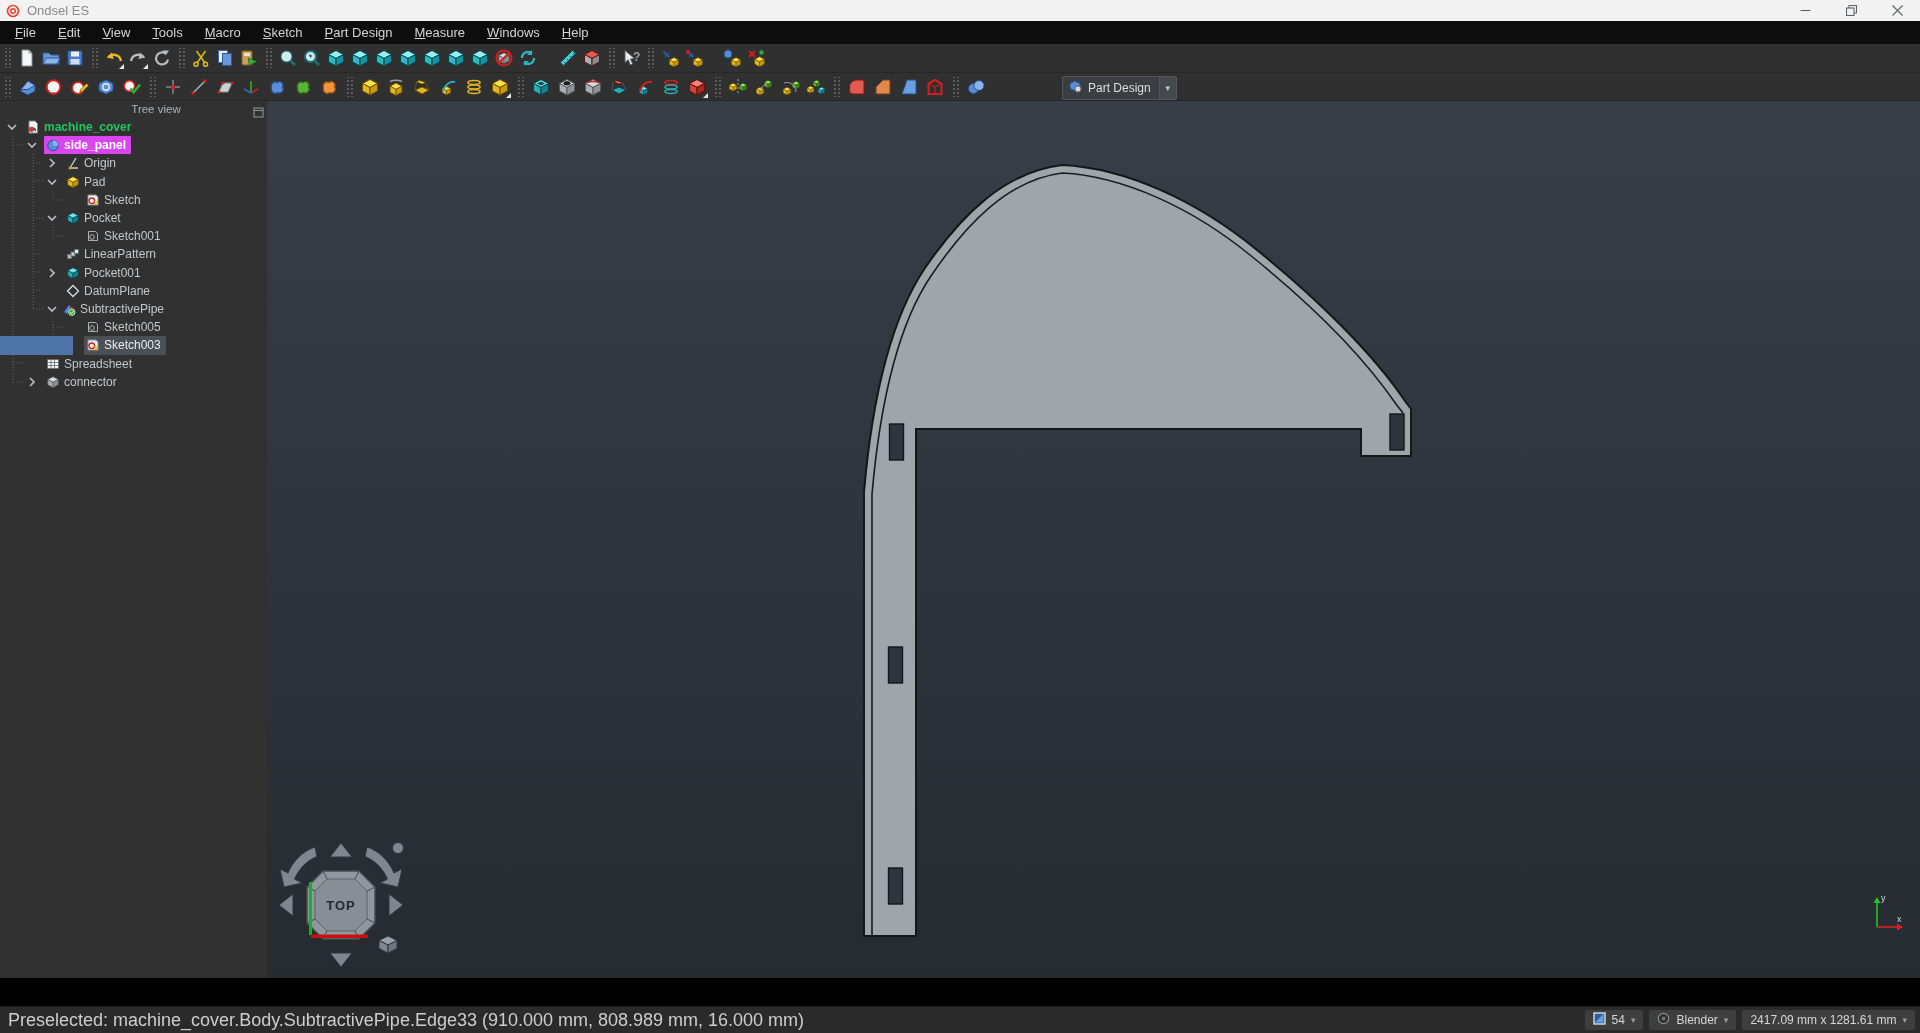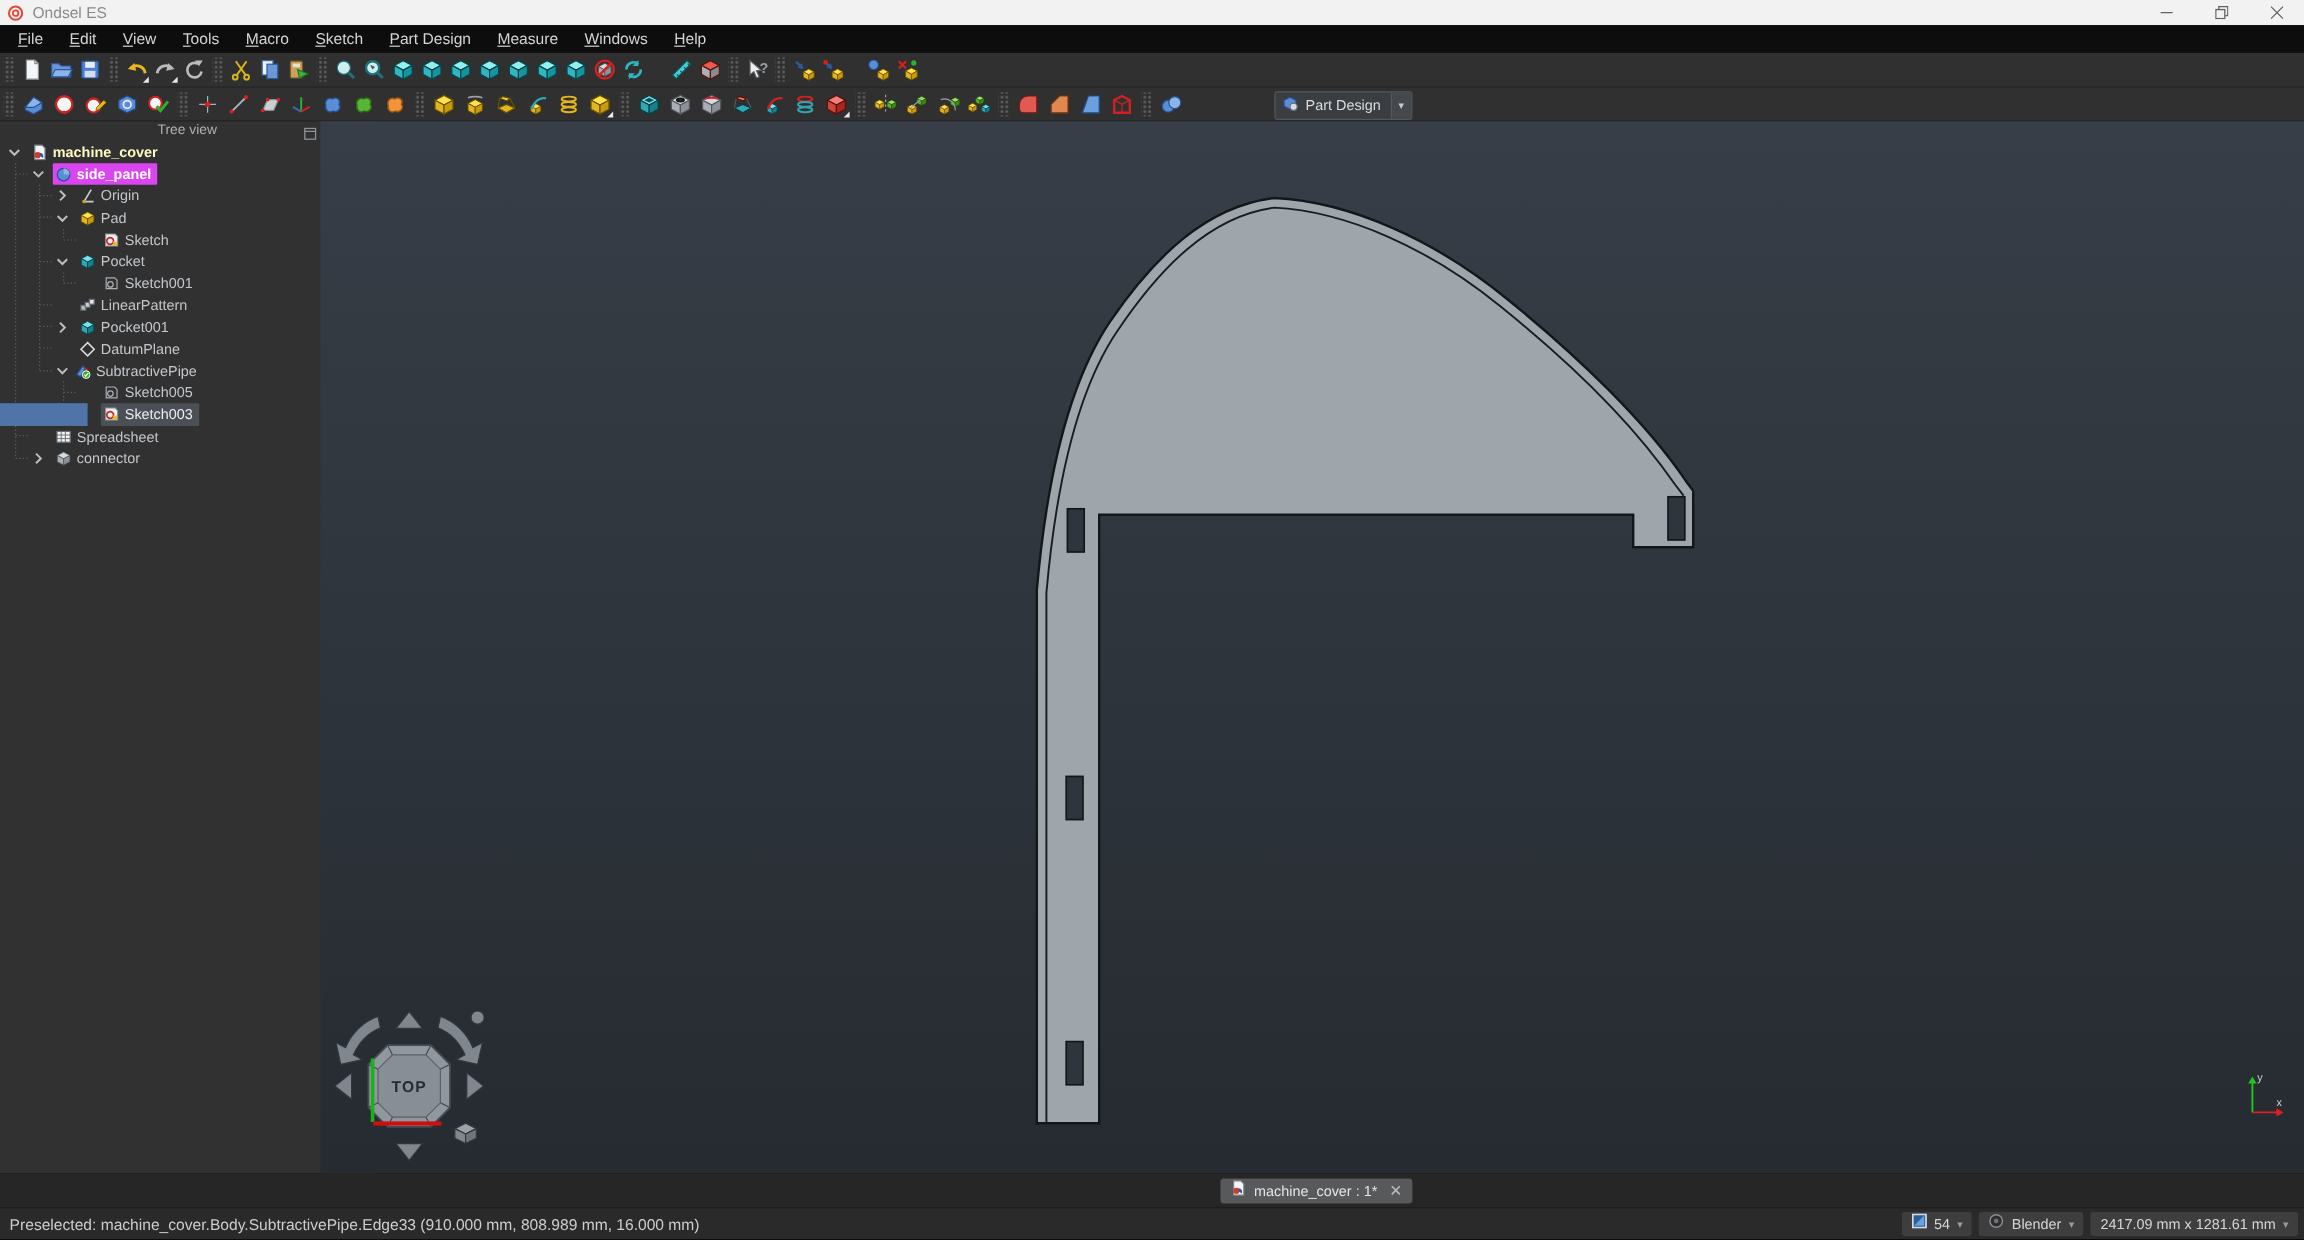--- a/index.html
+++ b/index.html
@@ -45,39 +45,39 @@
   .treerows{position:absolute;left:0;top:17px;right:1px;bottom:0;overflow:hidden;}
   .trow{position:absolute;left:0;right:0;height:18.2px;}
   .selbar{position:absolute;left:0;top:0;width:73px;height:18.2px;background:#4f74a8;}
   .texp{position:absolute;top:1px;width:16px;height:16px;display:flex;align-items:center;justify-content:center;}
   .tchip{position:absolute;top:0;height:18.2px;display:flex;align-items:center;gap:4px;padding:0 5px 0 2px;}
   .tlabel{font-size:12px;color:#c3c7cb;white-space:nowrap;}
   .tchip.active{background:#d946ef;border-radius:1px;}
   .tchip.active .tlabel{color:#ffffff;font-weight:bold;}
   .tchip.selected{background:#4a5055;border-radius:1px;}
   .tchip.selected .tlabel{color:#eceef0;}
-  .tlabel.root{color:#fef9c3;font-weight:bold;}
+  .tlabel.root{color:#22c55e;font-weight:bold;}
   .treelines{position:absolute;inset:0;pointer-events:none;}
   
   .viewport{position:absolute;left:267px;top:101px;width:1653px;height:877px;
         background:linear-gradient(#373e47,#262b31);}
   .scene,.navcube,.axiscross{position:absolute;}
   .scene{inset:0;width:100%;height:100%;}
   .navcube{left:8px;top:738px;}
   .axiscross{left:1596px;top:788px;}
   
   .tabstrip{position:absolute;left:0;top:978px;width:1920px;height:28px;background:#262626;}
   .doctab{position:absolute;left:1017px;top:4px;height:21px;background:#57595b;border-radius:3px;
         display:flex;align-items:center;padding:0 8px;gap:6px;}
   .doctab .dlabel{color:#e4e4e4;font-size:12px;}
   .doctab .dclose{color:#b9bdc1;font-size:13px;font-weight:bold;margin-left:4px;}
   
   .statusbar{position:absolute;left:0;top:1006px;width:1920px;height:27px;background:#2a2a2a;
         border-top:1px solid #1e1e1e;box-sizing:border-box;display:flex;align-items:center;}
-  .smsg{margin-left:8px;font-size:13px;color:#cdcdcd;}
+  .smsg{margin-left:8px;font-size:18px;color:#cdcdcd;}
   .swidgets{position:absolute;right:5px;top:3px;display:flex;gap:6px;}
   .swidget{height:20px;background:#3e3e3e;border-radius:2px;display:flex;align-items:center;
         padding:0 8px;gap:6px;text-align:right;}
   .swidget .stext{color:#d6d6d6;font-size:12px;}
   .swidget .scaret{color:#9a9a9a;font-size:9px;}
 </style>
 </head>
 <body>
 
 <div id="app">
@@ -917,33 +917,20 @@
     <svg class="axiscross" width="46" height="46" viewBox="0 0 46 46">
       <path d="M14 38V12" stroke="#21c521" stroke-width="1.6"></path>
       <path d="M14 8l-3.5 6h7z" fill="#21c521"></path>
       <path d="M14 38h22" stroke="#e02020" stroke-width="1.6"></path>
       <path d="M40 38l-6-3.5v7z" fill="#e02020"></path>
       <text x="18" y="12" font-size="9" fill="#cfd3d7">y</text>
       <text x="34" y="33" font-size="9" fill="#cfd3d7">x</text>
     </svg>
   </div>
 
-  <div class="tabstrip">
-    <div class="doctab">
-      <span>
-        <svg width="14" height="14" viewBox="0 0 14 14">
-            <path d="M3 1h6l2.5 2.5V13H3z" fill="#f2f4f6" stroke="#7c8186"></path>
-            <circle cx="5.4" cy="9.3" r="2.6" fill="#d43a2a"></circle>
-            <path d="M7.2 7.2a3 3 0 0 1 2.6 4.4L7.2 9.8z" fill="#2c5a9e"></path>
-          </svg>
-      </span>
-      <span class="dlabel">machine_cover : 1*</span>
-      <span class="dclose">✕</span>
-    </div>
-  </div>
 
   <div class="statusbar">
     <span class="smsg">Preselected: machine_cover.Body.SubtractivePipe.Edge33 (910.000 mm, 808.989 mm, 16.000 mm)</span>
     <div class="swidgets">
       <div class="swidget">
         <span>
           <svg width="13" height="13" viewBox="0 0 13 13">
               <rect x="1" y="1" width="11" height="11" fill="#2a5f9e" stroke="#d8dce0" stroke-width="1.4"></rect>
               <path d="M2 10.5 10.5 2v8.5z" fill="#6aa0e0"></path>
             </svg>

